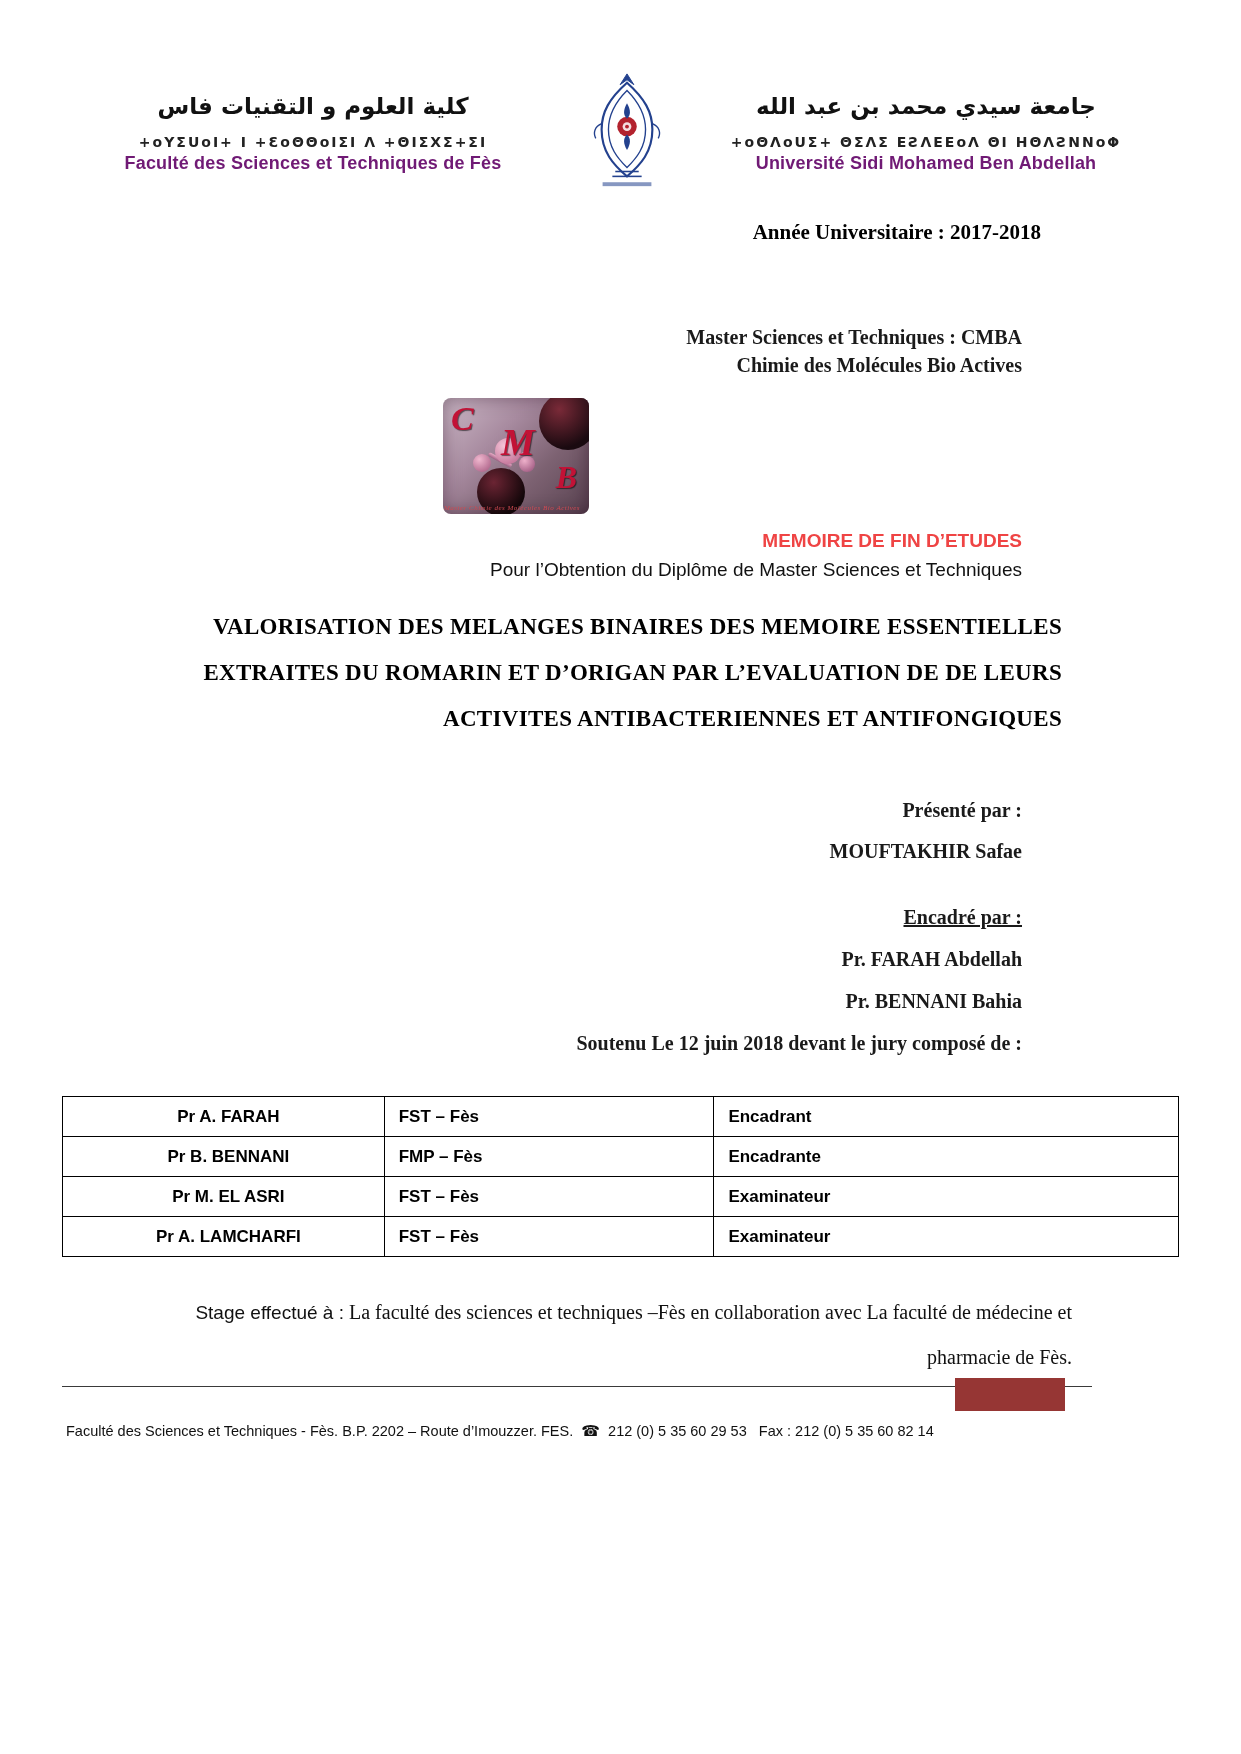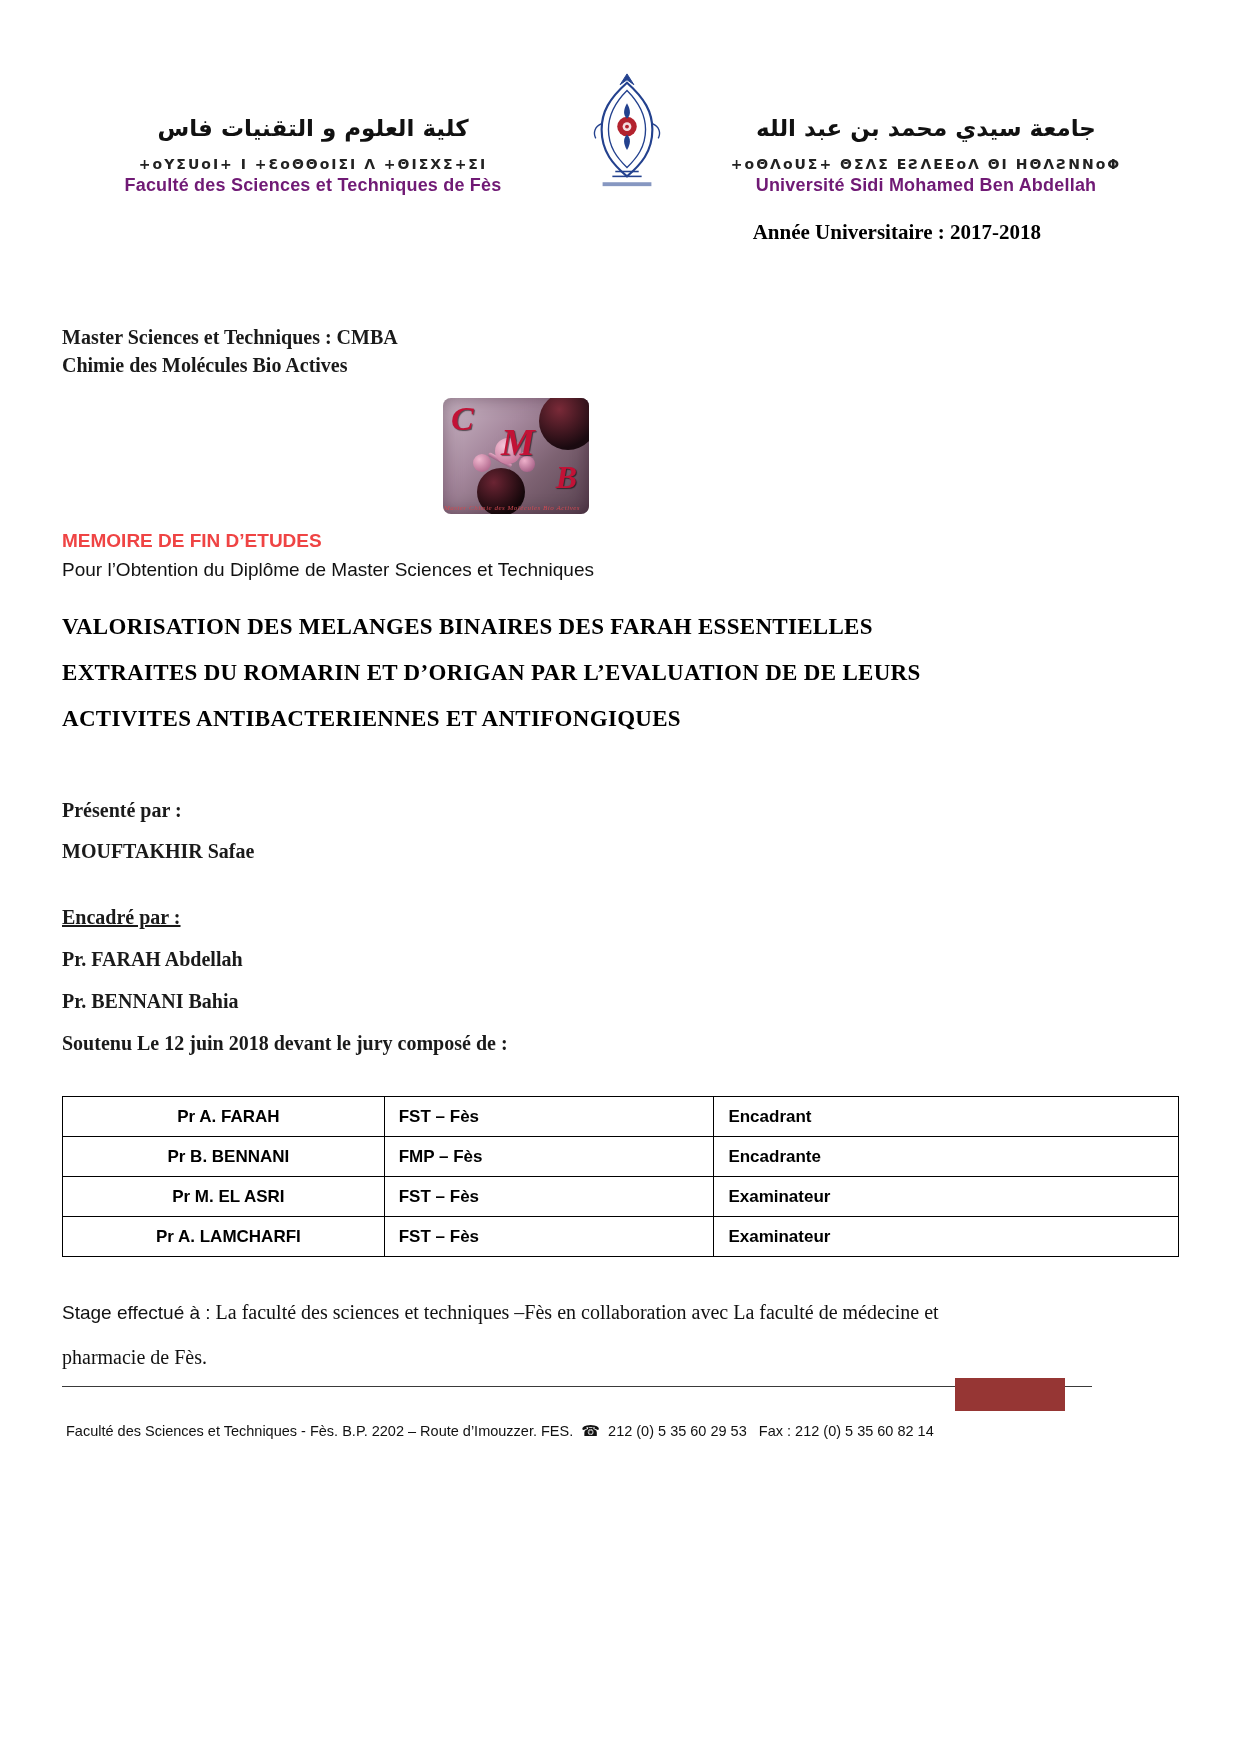--- a/index.html
+++ b/index.html
@@ -4,38 +4,38 @@
 <style>
   * { margin:0; padding:0; box-sizing:border-box; }
   body { background:#e8e8e8; font-family:"Liberation Serif", serif; }
   .page {
     position:relative; width:1241px; height:1754px; margin:0 auto;
     background:#ffffff; color:#1a1a1a; overflow:hidden;
   }
 
   
   .header { position:absolute; top:70px; left:88px; right:105px;
-            display:flex; align-items:flex-end; justify-content:space-between; }
+            display:flex; align-items:center; justify-content:space-between; }
   .hdr-block { text-align:center; }
   .hdr-left { width:450px; }
   .hdr-right { width:420px; }
   .hdr-arabic { font-family:"DejaVu Sans", sans-serif; font-weight:bold; font-size:23px; color:#111; }
   .hdr-tifinagh { font-family:"DejaVu Sans", sans-serif; font-weight:bold; font-size:14px;
                   letter-spacing:2px; color:#222; margin-top:15px; white-space:nowrap; }
   .hdr-latin { font-family:"Liberation Sans", sans-serif; font-weight:bold; font-size:18px;
                color:#701a75; margin-top:3px; letter-spacing:0.2px; }
 
   .univ-logo { flex:0 0 auto; }
 
   
   .annee { position:absolute; top:220px; right:200px;
            font-size:21px; font-weight:bold; color:#000; }
 
   
-  .center-col { position:absolute; left:62px; width:960px; text-align:left; }
+  .center-col { position:absolute; left:62px; width:960px; text-align:right; }
 
   .master-block { top:323px; font-size:20px; font-weight:bold; line-height:28px; }
 
   
   .cmb-logo { position:absolute; top:398px; left:443px; width:146px; height:116px;
               border-radius:8px; overflow:hidden;
               background:linear-gradient(135deg,#cdbac8 0%,#a88ba0 35%,#7d6272 65%,#584250 100%);
               box-shadow:inset 0 0 18px rgba(40,10,30,0.45); }
   .sphere { position:absolute; border-radius:50%; }
   .sph1 { width:58px; height:58px; right:-8px; top:-6px;
@@ -153,21 +153,21 @@
     <div class="cmb-letter cmb-b">B</div>
     <div class="cmb-caption">Master Chimie des Molécules Bio Actives</div>
   </div>
 
   <div class="center-col memoire-block">
     <div class="memoire-title">MEMOIRE DE FIN D’ETUDES</div>
     <div class="memoire-sub">Pour l’Obtention du Diplôme de Master Sciences et Techniques</div>
   </div>
 
   <div class="center-col title-block">
-    <div>VALORISATION DES MELANGES BINAIRES DES FARAH ESSENTIELLES</div>
+    <div>VALORISATION DES MELANGES BINAIRES DES MEMOIRE ESSENTIELLES</div>
     <div>EXTRAITES DU ROMARIN ET D’ORIGAN PAR L’EVALUATION DE DE LEURS</div>
     <div>ACTIVITES ANTIBACTERIENNES ET ANTIFONGIQUES</div>
   </div>
 
   <div class="center-col presente-block">
     <div>Présenté par :</div>
     <div>MOUFTAKHIR Safae</div>
   </div>
 
   <div class="center-col encadre-block">

